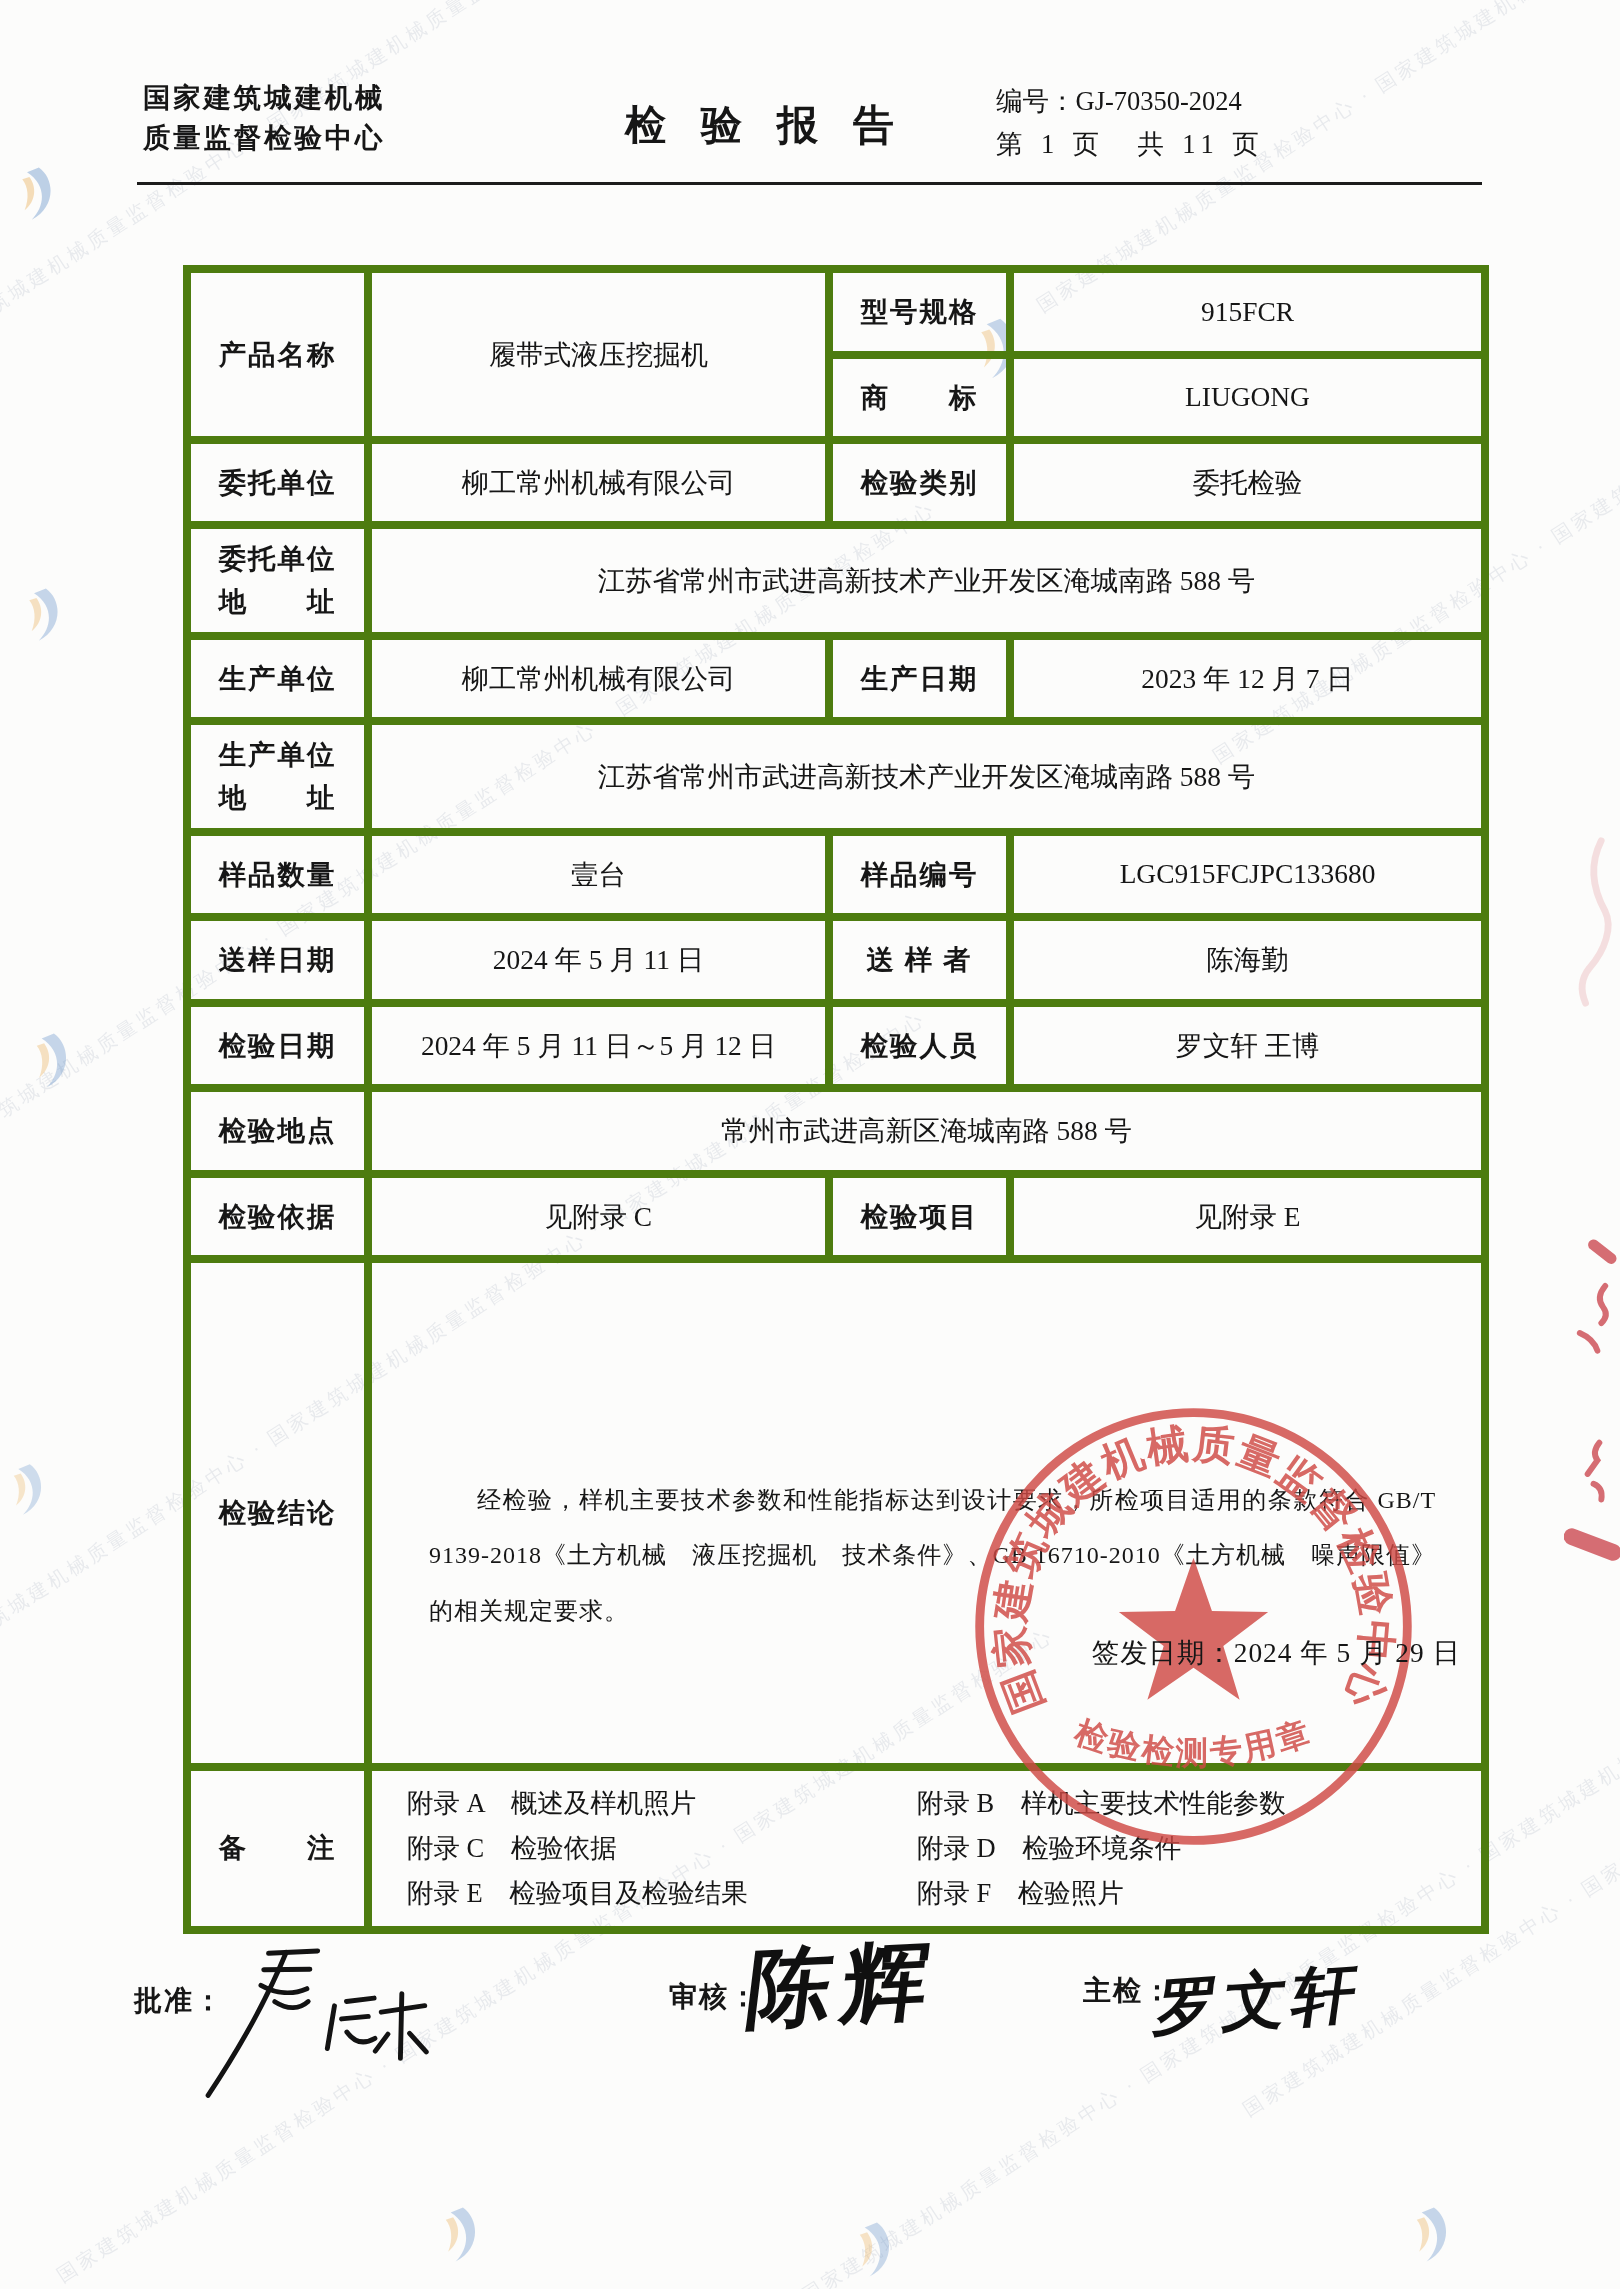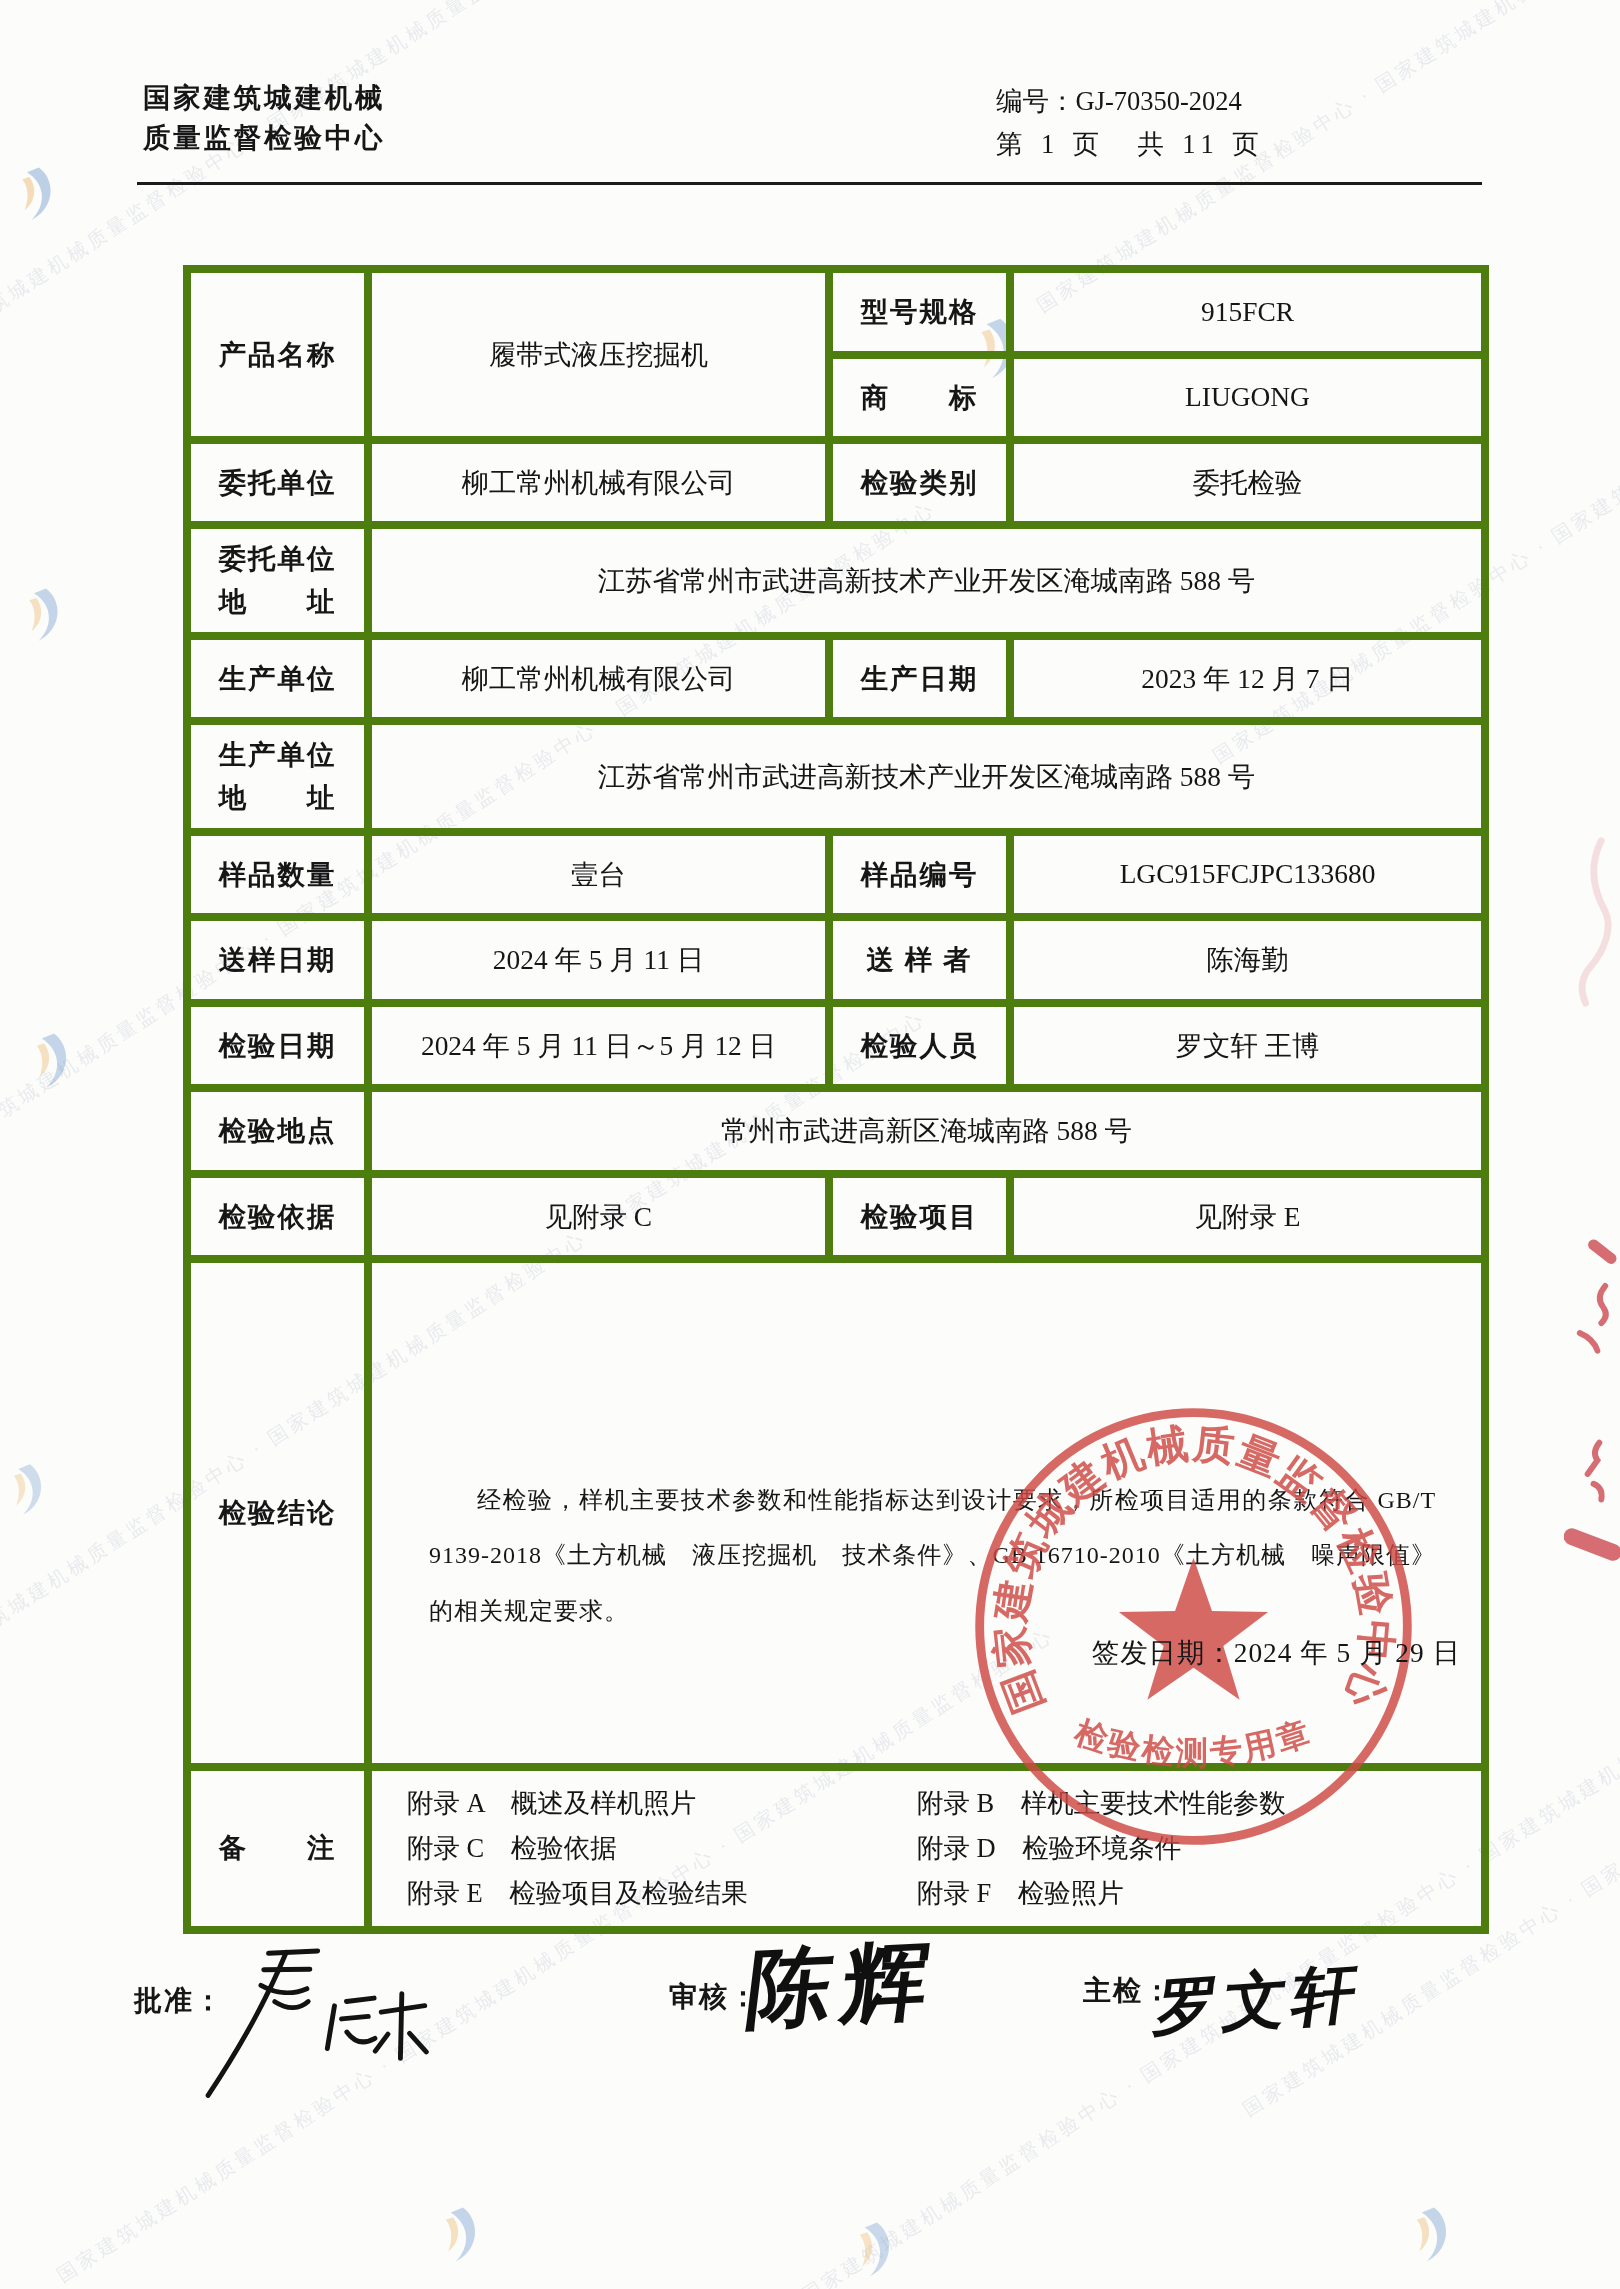--- a/index.html
+++ b/index.html
@@ -91,20 +91,21 @@
     </svg>
   <svg class="swirl" style="left:1402px;top:2205px;opacity:.3;" width="59" height="59" viewBox="0 0 40 48">
       <path d="M22,2 C36,12 36,36 16,46 C28,34 28,16 12,6 Z" fill="#4a7fc1"></path>
       <path d="M14,10 C20,18 20,30 10,38 C14,28 13,18 8,12 Z" fill="#e8a33d"></path>
     </svg>
 
   <div class="org">
     <div>国家建筑城建机械</div>
     <div>质量监督检验中心</div>
   </div>
+  <div class="doc-title">检验报告</div>
   <div class="head-right">
     <div>编号：GJ-70350-2024</div>
     <div class="pageinfo">第 1 页　共 11 页</div>
   </div>
   <div class="head-rule"></div>
 
   <table class="rep">
     <colgroup>
         <col style="width:181px">
         <col style="width:461px">

